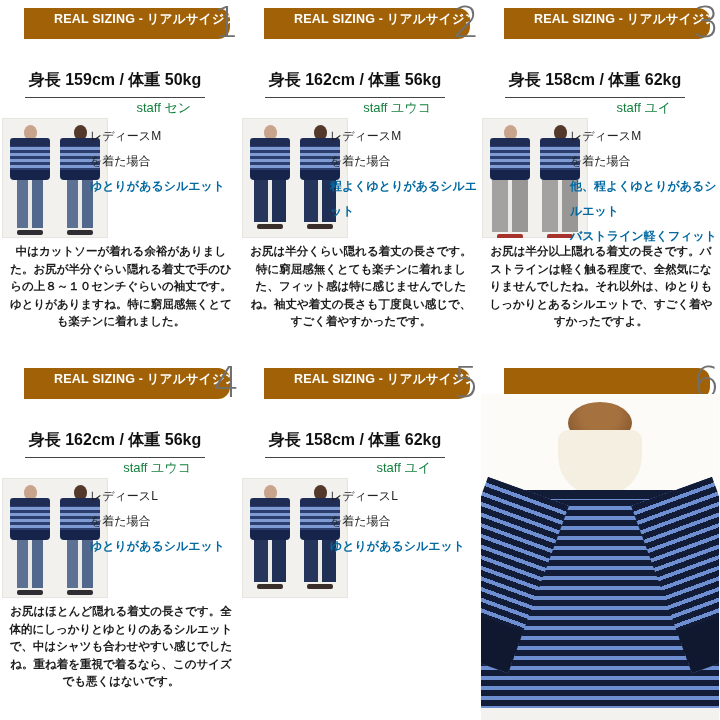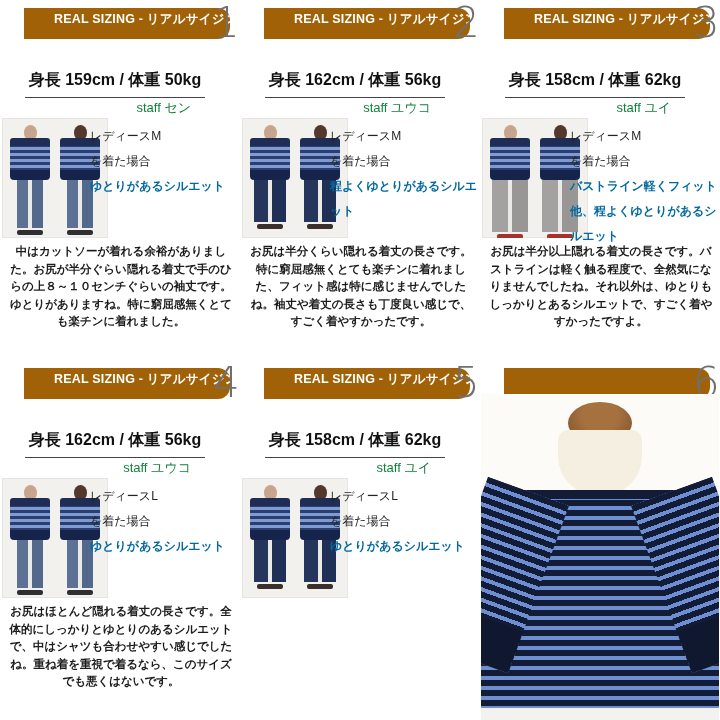--- a/index.html
+++ b/index.html
@@ -146,22 +146,22 @@
       <div class="figure back">
           <div class="fig-head"></div>
           <div class="fig-shirt"></div>
           <div class="fig-pants"></div>
           <div class="fig-feet"></div>
         </div>
     </div>
     <div class="fitblock">
       <div>レディースM</div>
       <div>を着た場合</div>
+      <div class="fitnote">他、程よくゆとりがあるシルエット</div>
       <div class="fitnote">バストライン軽くフィット</div>
-      <div class="fitnote">他、程よくゆとりがあるシルエット</div>
     </div>
     <div class="desc">お尻は半分以上隠れる着丈の長さです。バストラインは軽く触る程度で、全然気になりませんでしたね。それ以外は、ゆとりもしっかりとあるシルエットで、すごく着やすかったですよ。</div>
   </div>
 
   <div class="cell" id="c4">
     <div class="hbar"><span>REAL SIZING - リアルサイジング</span></div>
     <div class="bignum">4</div>
     <div class="stats">身長 162cm / 体重 56kg</div>
     <div class="staff">staff ユウコ</div>
     <div class="photo photo--jeans">

